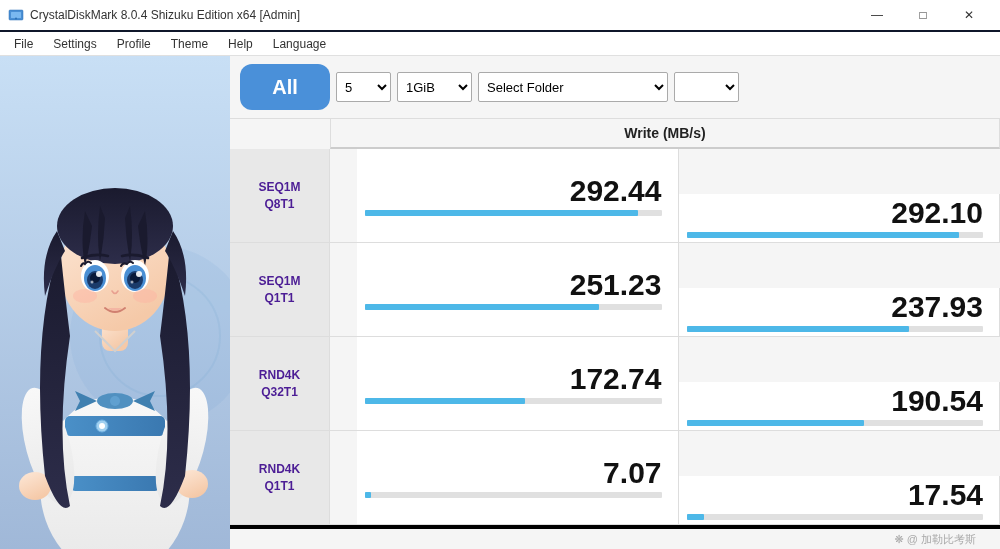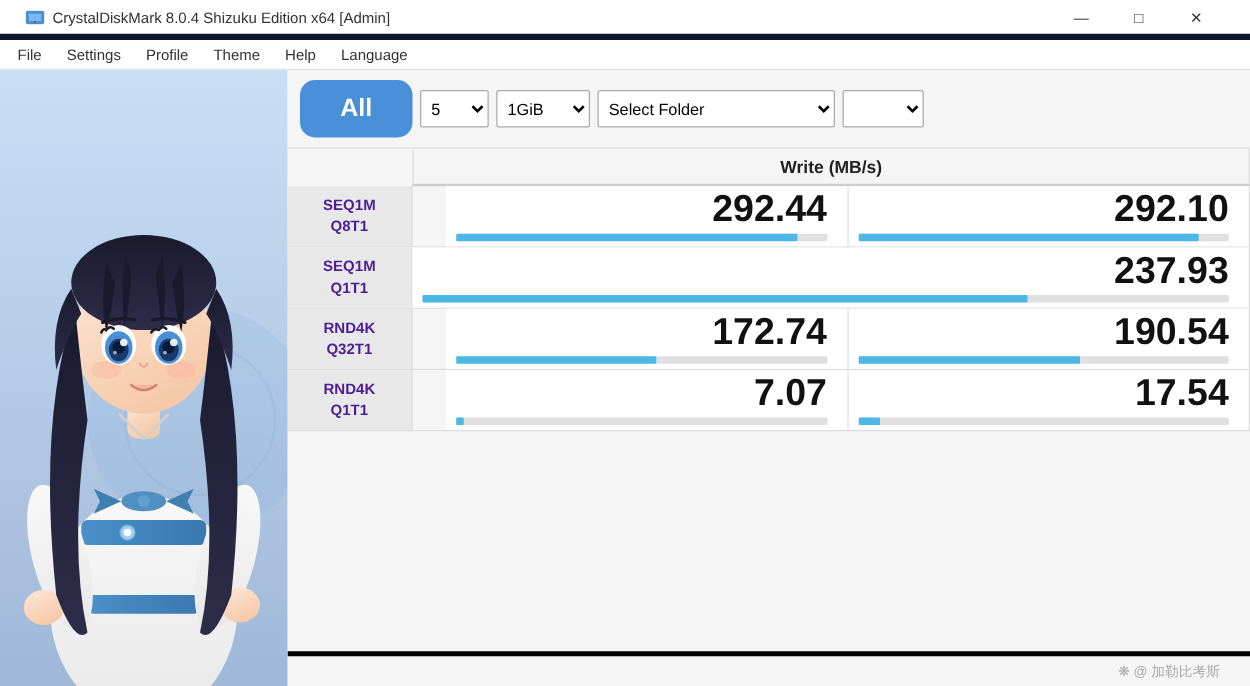--- a/index.html
+++ b/index.html
@@ -12,22 +12,22 @@
       user-select: none;
     }
 
     
     .title-bar {
       height: 32px;
       background: #ffffff;
       display: flex;
       align-items: center;
       justify-content: space-between;
-      padding: 0 20px;
-      border-bottom: 5px solid #0f172a;
+      padding: 0 8px;
+      border-bottom: 2px solid #0f172a;
     }
     .title-bar-left {
       display: flex;
       align-items: center;
       gap: 6px;
     }
     .title-bar-icon {
       width: 16px;
       height: 16px;
     }
@@ -204,20 +204,21 @@
     .row-write {
       flex: 1;
       display: flex;
       flex-direction: column;
       justify-content: center;
       align-items: flex-end;
       padding: 4px 16px 4px 8px;
       border-right: 1px solid #ddd;
       background: white;
       position: relative;
+      margin-top: 45px;
     }
     .bench-value {
       font-size: 30px;
       font-weight: bold;
       color: #111;
       line-height: 1;
     }
     .bench-bar-container {
       width: 100%;
       height: 6px;
@@ -418,20 +419,26 @@
       <span class="bench-value">292.10</span>
       <div class="bench-bar-container">
         <div class="bench-bar" style="width:92%"></div>
       </div>
     </div>
   </div>
           <div class="bench-row">
     <div class="row-label">
       SEQ1M<br>Q1T1
     </div>
+    <div class="row-read">
+      <span class="bench-value">251.23</span>
+      <div class="bench-bar-container">
+        <div class="bench-bar" style="width:79%"></div>
+      </div>
+    </div>
     <div class="row-write">
       <span class="bench-value">237.93</span>
       <div class="bench-bar-container">
         <div class="bench-bar" style="width:75%"></div>
       </div>
     </div>
   </div>
           <div class="bench-row">
     <div class="row-label">
       RND4K<br>Q32T1

